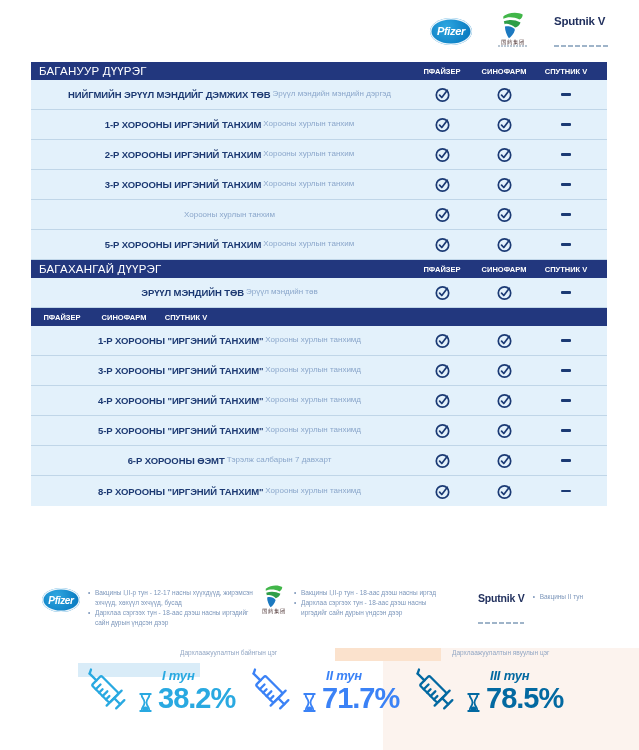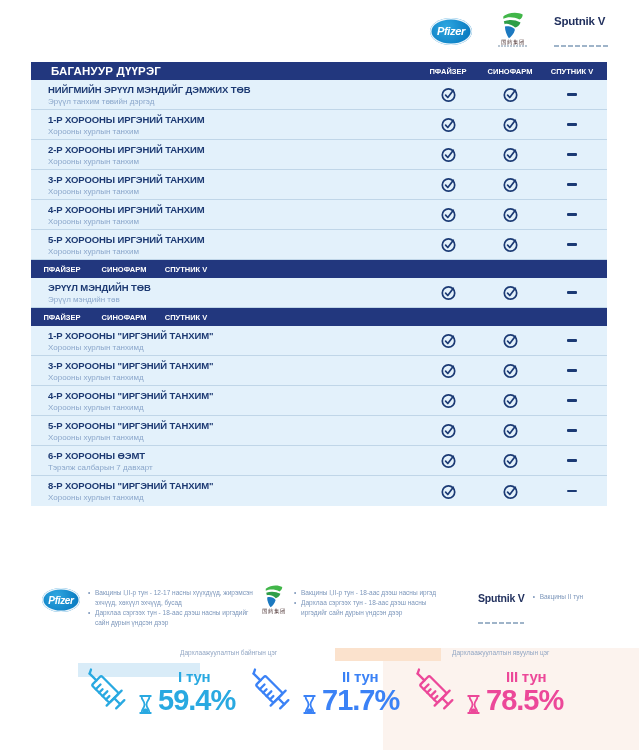--- a/index.html
+++ b/index.html
@@ -13,27 +13,27 @@
   .sino{display:flex;flex-direction:column;align-items:center;margin-top:-4px;}
   .sino .cn{font-size:5.5px;color:#4a3030;letter-spacing:0.5px;line-height:1.2;}
   .sino .sub{width:30px;height:2px;background:repeating-linear-gradient(90deg,#b9c6d2 0 2px,transparent 2px 3px);}
   .sputnik{display:flex;flex-direction:column;align-items:flex-start;gap:18px;}
   .sputnik .name{font-weight:bold;font-size:11.5px;color:#22315e;letter-spacing:-0.2px;}
   .sputnik .sub{width:54px;height:2px;background:repeating-linear-gradient(90deg,#9fb4c9 0 5px,transparent 5px 7px);}
 
   
   .table{position:absolute;left:31px;top:62px;width:576px;}
   .sec-header{height:18px;background:#22377e;color:#fff;display:flex;align-items:center;}
-  .sec-title{flex:1;font-weight:bold;font-size:11.5px;padding-left:20px;letter-spacing:0.2px;white-space:nowrap;}
-  .vcols{display:flex;width:186px;flex:none;padding-right:4px;}
+  .sec-title{flex:1;font-weight:normal;font-size:11.5px;padding-left:8px;letter-spacing:0.2px;white-space:nowrap;}
+  .vcols{display:flex;width:186px;flex:none;padding-right:10px;}
   .vcol{width:62px;display:flex;align-items:center;justify-content:center;}
   .vcol-head{font-size:7.5px;font-weight:bold;color:#fff;white-space:nowrap;}
   .trow{height:30px;box-sizing:border-box;background:#e3f1fb;border-bottom:1px solid #c0d6e8;display:flex;align-items:center;}
   .trow:last-child{border-bottom:none;}
-  .tname{flex:1;padding-left:17px;display:flex;flex-direction:column;justify-content:center;gap:2px;min-width:0;}
+  .tname{flex:1;padding-left:17px;display:flex;flex-direction:row;justify-content:center;gap:2px;min-width:0;}
   .ttitle{font-size:9.5px;font-weight:bold;color:#1c3972;letter-spacing:-0.1px;white-space:nowrap;}
   .tsub{font-size:8px;color:#8ba7cb;white-space:nowrap;}
   .dash{width:10px;height:2.6px;background:#1b3a74;border-radius:1px;display:inline-block;}
 
   
   .legend-block{position:absolute;display:flex;align-items:flex-start;gap:8px;}
   .legend-bullets{list-style:none;margin:0;padding:0;}
   .legend-bullets li{font-size:6.5px;color:#7d97bb;line-height:1.55;padding-left:7px;position:relative;}
   .legend-bullets li::before{content:"•";position:absolute;left:0;color:#7d97bb;}
   .pfizer-oval.small{width:38px;height:24px;flex:none;}
@@ -42,21 +42,21 @@
   
   .warm-bg{position:absolute;left:383px;top:648px;width:256px;height:102px;background:#fcf3ee;}
   .swatch-blue{position:absolute;left:78px;top:663px;width:122px;height:14px;background:#d9ecf8;}
   .swatch-peach{position:absolute;left:335px;top:648px;width:106px;height:13px;background:#fbe2cd;}
   .map-label{position:absolute;font-size:6.5px;color:#93a7c4;white-space:nowrap;}
   .map-label.l1{left:180px;top:649px;}
   .map-label.l2{left:452px;top:649px;}
 
   .stat{position:absolute;display:flex;align-items:flex-start;gap:4px;}
   .stat-right{display:flex;flex-direction:column;margin-top:6px;}
-  .stat-label{font-weight:bold;font-size:15px;margin-left:40px;letter-spacing:-0.2px;}
+  .stat-label{font-weight:bold;font-size:13px;margin-left:24px;letter-spacing:-0.2px;font-style:italic;}
   .stat-vrow{display:flex;align-items:flex-end;gap:5px;margin-top:1px;}
   .stat-value{font-weight:bold;font-size:29px;letter-spacing:-1px;line-height:1;}
   .stat.s1{left:82px;top:662px;}
   .stat.s2{left:246px;top:662px;}
   .stat.s3{left:410px;top:662px;}
 </style>
 </head>
 <body>
 
 <div class="page">
@@ -85,21 +85,21 @@
         <div class="sec-title">БАГАНУУР ДҮҮРЭГ</div>
         <div class="vcols">
           <div class="vcol vcol-head">ПФАЙЗЕР</div>
           <div class="vcol vcol-head">СИНОФАРМ</div>
           <div class="vcol vcol-head">СПУТНИК V</div>
         </div>
       </div>
       <div class="trow">
         <div class="tname">
           <div class="ttitle">НИЙГМИЙН ЭРҮҮЛ МЭНДИЙГ ДЭМЖИХ ТӨВ</div>
-          <div class="tsub">Эрүүл танхим төвийн дэргэд</div>
+          <div class="tsub">Эрүүл мэндийн мэндийн дэргэд</div>
         </div>
         <div class="vcols">
           <div class="vcol">
             <svg width="17" height="17" viewBox="0 0 17 17" fill="none">
               <circle cx="8.5" cy="9" r="6.2" stroke="#1b3a74" stroke-width="1.7"></circle>
               <path d="M5.6 9.2l2.2 2.3 5.5-7.2" stroke="#1b3a74" stroke-width="1.7" stroke-linecap="round" stroke-linejoin="round"></path>
             </svg>
           </div>
           <div class="vcol">
             <svg width="17" height="17" viewBox="0 0 17 17" fill="none">
@@ -176,21 +176,20 @@
               <path d="M5.6 9.2l2.2 2.3 5.5-7.2" stroke="#1b3a74" stroke-width="1.7" stroke-linecap="round" stroke-linejoin="round"></path>
             </svg>
           </div>
           <div class="vcol">
             <span class="dash"></span>
           </div>
         </div>
       </div>
       <div class="trow">
         <div class="tname">
-          <div class="ttitle">4-Р ХОРООНЫ ИРГЭНИЙ ТАНХИМ</div>
           <div class="tsub">Хорооны хурлын танхим</div>
         </div>
         <div class="vcols">
           <div class="vcol">
             <svg width="17" height="17" viewBox="0 0 17 17" fill="none">
               <circle cx="8.5" cy="9" r="6.2" stroke="#1b3a74" stroke-width="1.7"></circle>
               <path d="M5.6 9.2l2.2 2.3 5.5-7.2" stroke="#1b3a74" stroke-width="1.7" stroke-linecap="round" stroke-linejoin="round"></path>
             </svg>
           </div>
           <div class="vcol">
@@ -221,20 +220,21 @@
               <circle cx="8.5" cy="9" r="6.2" stroke="#1b3a74" stroke-width="1.7"></circle>
               <path d="M5.6 9.2l2.2 2.3 5.5-7.2" stroke="#1b3a74" stroke-width="1.7" stroke-linecap="round" stroke-linejoin="round"></path>
             </svg>
           </div>
           <div class="vcol">
             <span class="dash"></span>
           </div>
         </div>
       </div>
       <div class="sec-header">
+        <div class="sec-title">БАГАХАНГАЙ ДҮҮРЭГ</div>
         <div class="vcols">
           <div class="vcol vcol-head">ПФАЙЗЕР</div>
           <div class="vcol vcol-head">СИНОФАРМ</div>
           <div class="vcol vcol-head">СПУТНИК V</div>
         </div>
       </div>
       <div class="trow">
         <div class="tname">
           <div class="ttitle">ЭРҮҮЛ МЭНДИЙН ТӨВ</div>
           <div class="tsub">Эрүүл мэндийн төв</div>
@@ -463,21 +463,21 @@
     <div class="stat-right">
       <div class="stat-label">I тун</div>
       <div class="stat-vrow">
         <svg class="hour" width="15" height="21" viewBox="0 0 15 21">
           <g stroke="currentColor" stroke-width="1.8" fill="none" stroke-linecap="round">
             <path d="M2.2 2 h10.6 M2.2 19 h10.6"></path>
             <path d="M3.5 2 c0 4.5 3 4.5 3 8.5 c0 4 -3 4 -3 8.5 M11.5 2 c0 4.5 -3 4.5 -3 8.5 c0 4 3 4 3 8.5"></path>
           </g>
           <path d="M5 15.5 c0.8 -1.2 4.2 -1.2 5 0 l0.8 3.3 h-6.6 Z" fill="currentColor"></path>
         </svg>
-        <span class="stat-value">59.4%</span>
+        <span class="stat-value">38.2%</span>
       </div>
     </div>
   </div>
 
   <div class="stat s2" style="color: #3b82f6;">
     <svg width="52" height="60" viewBox="0 0 54 60">
       <g fill="none" stroke="currentColor" stroke-width="2.4" stroke-linecap="round" transform="rotate(-45 27 30)">
         <path d="M27 3 v10"></path>
           <path d="M31 1 l-4 2"></path>
         <rect x="20" y="13" width="14" height="26" rx="2"></rect>
@@ -498,21 +498,21 @@
             <path d="M2.2 2 h10.6 M2.2 19 h10.6"></path>
             <path d="M3.5 2 c0 4.5 3 4.5 3 8.5 c0 4 -3 4 -3 8.5 M11.5 2 c0 4.5 -3 4.5 -3 8.5 c0 4 3 4 3 8.5"></path>
           </g>
           <path d="M5 15.5 c0.8 -1.2 4.2 -1.2 5 0 l0.8 3.3 h-6.6 Z" fill="currentColor"></path>
         </svg>
         <span class="stat-value">71.7%</span>
       </div>
     </div>
   </div>
 
-  <div class="stat s3" style="color: #ec4899;">
+  <div class="stat s3" style="color: #0369a1;">
     <svg width="52" height="60" viewBox="0 0 54 60">
       <g fill="none" stroke="currentColor" stroke-width="2.4" stroke-linecap="round" transform="rotate(-45 27 30)">
         <path d="M27 3 v10"></path>
           <path d="M31 1 l-4 2"></path>
         <rect x="20" y="13" width="14" height="26" rx="2"></rect>
         <path d="M20 19 h7"></path>
           <path d="M20 24 h5"></path>
           <path d="M20 29 h7"></path>
           <path d="M20 34 h5"></path>
         <path d="M16 39 h22"></path>

